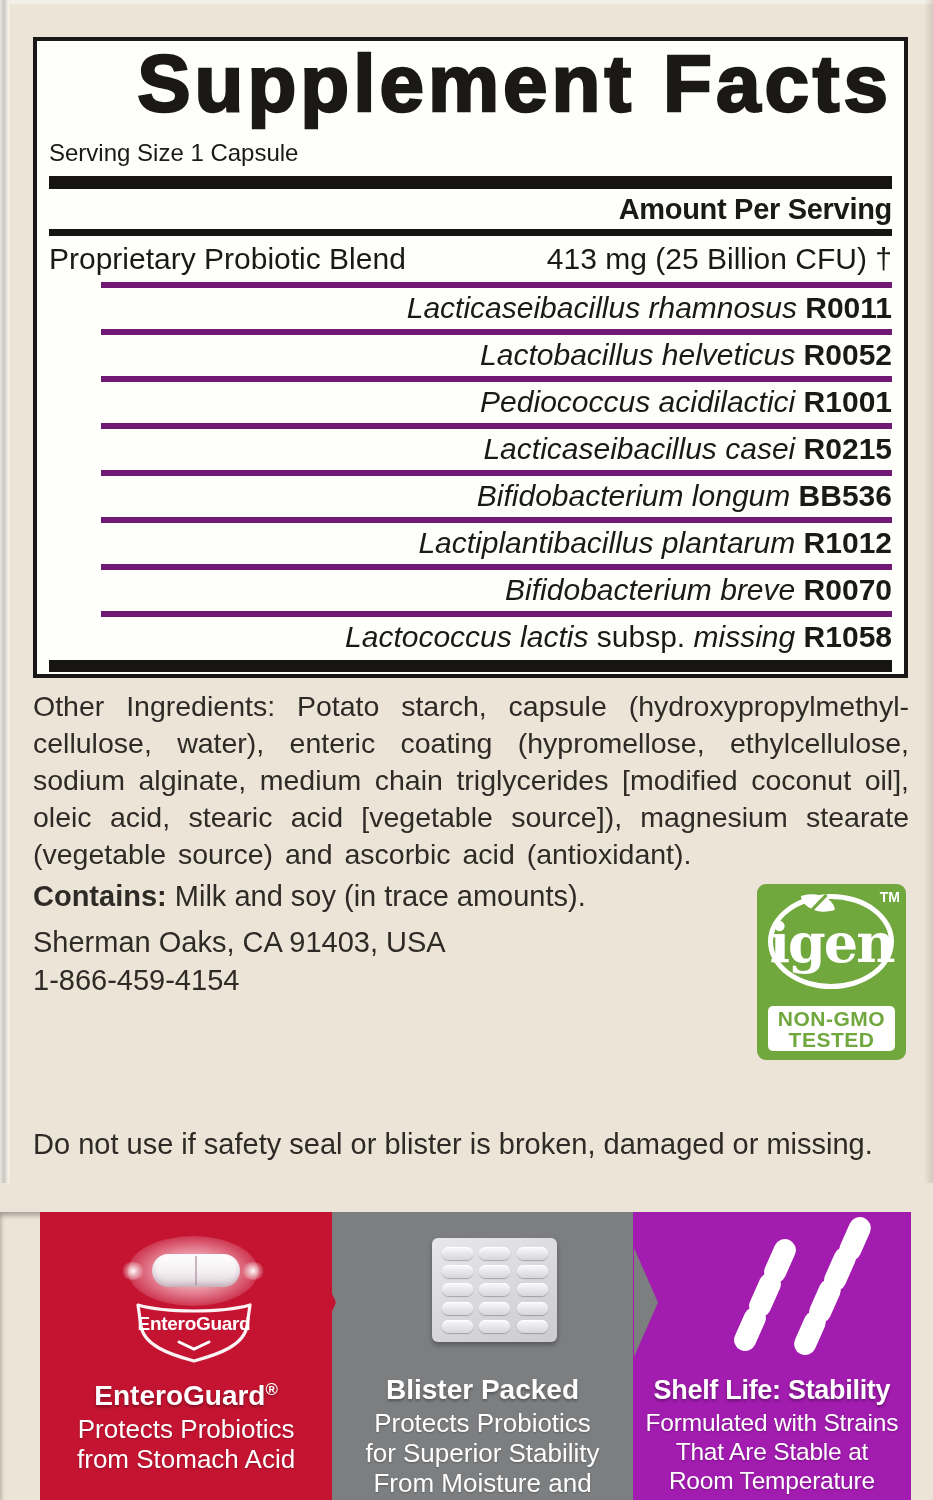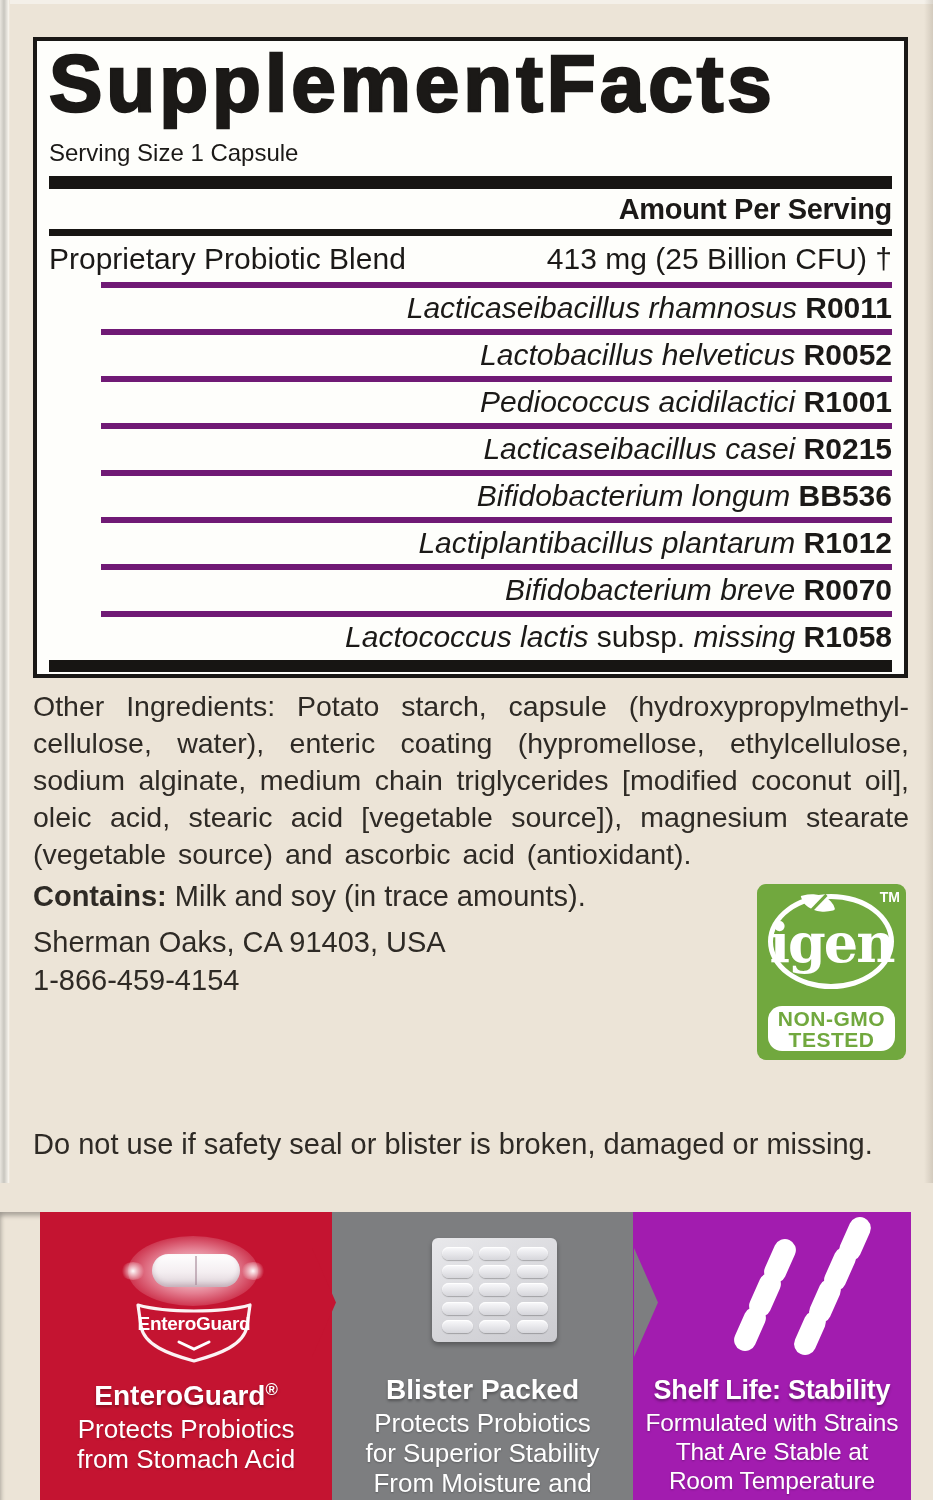--- a/index.html
+++ b/index.html
@@ -9,23 +9,23 @@
   
   .edge-left { position:absolute; left:0; top:0; width:10px; height:1183px;
     background:linear-gradient(90deg,#e9e6df 0%,#c8c6bf 40%,#f6f3ec 85%,#ece4d7 100%); }
   .edge-right { position:absolute; right:0; top:0; width:9px; height:1183px;
     background:linear-gradient(90deg, rgba(0,0,0,0) 0%, rgba(110,100,85,0.20) 100%); }
   .edge-top { position:absolute; left:0; top:0; width:100%; height:4px; background:rgba(255,255,255,0.45); }
 
   
   .facts { position:absolute; left:33px; top:37px; width:875px; height:641px;
     background:#fefefb; border:4px solid #1a1816; padding:2px 12px; color:#1b1917; overflow:hidden; }
-  .facts-title { display:flex; justify-content:flex-start; align-items:baseline;
+  .facts-title { display:flex; justify-content:flex-end; align-items:baseline;
     font-weight:bold; font-size:80px; line-height:78px; letter-spacing:4px;
-    -webkit-text-stroke:2.5px #1b1917; margin-top:2px; }
+    -webkit-text-stroke:2.5px #1b1917; margin-top:2px;gap:28px; }
   .serving { font-size:24px; line-height:36px;margin-top:12px; }
   .bar-thick { height:13px; background:#171513; margin-top:5px; }
   .amount-head { text-align:right; font-weight:bold; font-size:29px; line-height:40px; letter-spacing:-0.3px; }
   .bar-med { height:7px; background:#171513; }
   .blend-row { display:flex; justify-content:space-between; font-size:30px; line-height:30px; padding:8px 0; }
   .strain-row { margin-left:52px; border-top:6px solid #701a75; font-size:30px; line-height:30px; padding:5px 0 6px;text-align:right; }
   .strain-name { font-style:italic; }
   .strain-mid { font-style:normal; }
   .strain-code { font-weight:bold; }
   .bar-thick2 { height:12px; background:#171513; margin-top:2px; }
@@ -44,21 +44,21 @@
   .igen-oval { position:absolute; left:11px; top:10px; width:126px; height:95px; border:5px solid #fff; border-radius:50%; }
   .igen-word { position:absolute; left:0; right:0; top:30px; text-align:center;
     font-family:"DejaVu Serif", serif; font-weight:bold; font-size:54px; line-height:58px;
     color:#fff; letter-spacing:-2px; }
   .igen-leaf { position:absolute; left:46px; top:8px; width:30px; height:22px; background:#fff;
     border-radius:0 100% 8% 100%; transform:rotate(-14deg); }
   .igen-leaf::after { content:""; position:absolute; left:3px; top:10px; width:24px; height:3px;
     background:#71a83e; transform:rotate(-32deg); }
   .igen-tm { position:absolute; right:6px; top:5px; color:#fff; font-size:14px; font-weight:bold; }
   .igen-cert { position:absolute; left:11px; right:11px; top:122px; height:45px; background:#fff;
-    border-radius:14px; text-align:center; padding-top:2px; }
+    border-radius:5px; text-align:center; padding-top:2px; }
   .igen-cert div { color:#71a83e; font-weight:bold; font-size:21px; line-height:21px; letter-spacing:0.5px; }
 
   
   .panels { position:absolute; left:0; top:1212px; width:911px; height:318px; display:flex;
     box-shadow: inset 0 4px 4px rgba(0,0,0,0.25), inset 0 -3px 6px rgba(0,0,0,0.18); padding-left: 40px; }
   .panel { position:relative; height:100%; color:#fff; }
   .panel-red { width:313px; background:#c41431; }
   .panel-gray { width:322px; background:#7d7e80; }
   .panel-green { width:298px; background:#a21caf; }
   .chev { position:absolute; top:36px; width:24px; height:109px; z-index:3;

